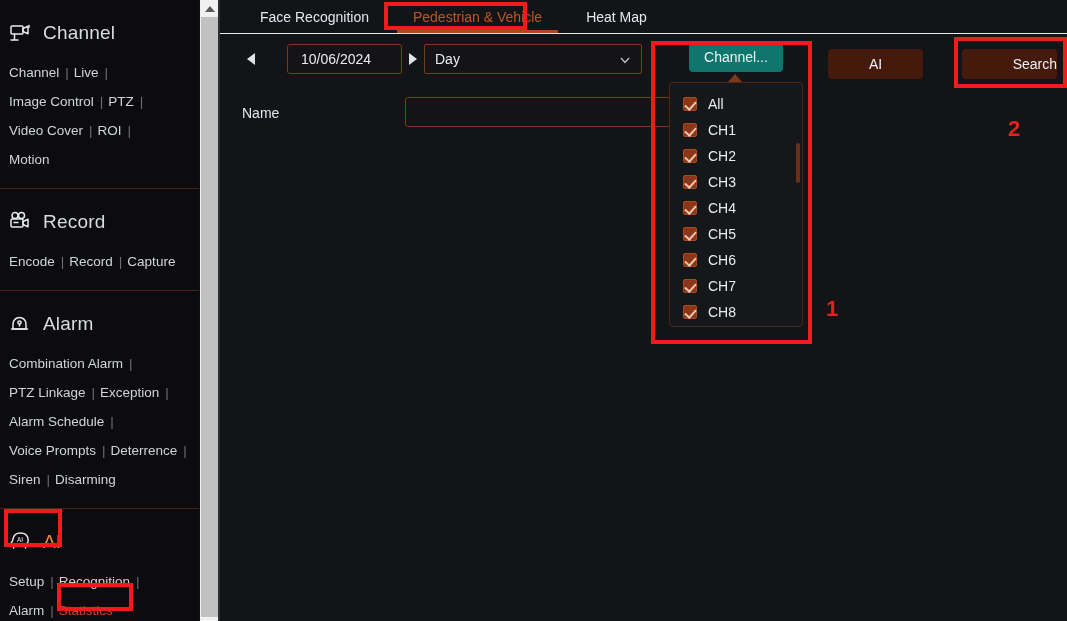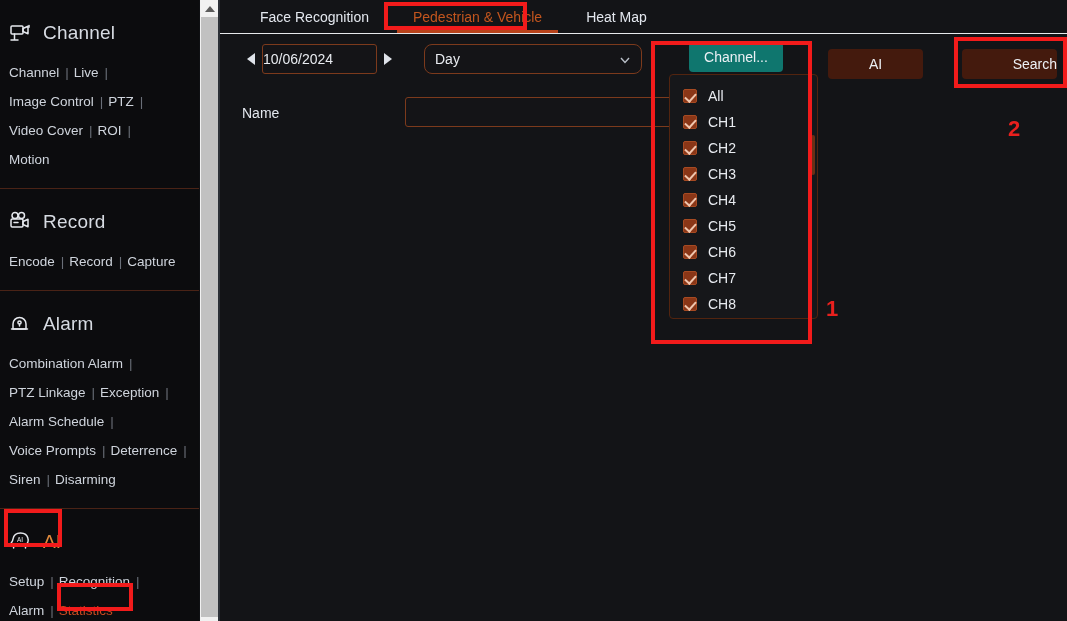--- a/index.html
+++ b/index.html
@@ -190,30 +190,30 @@
     border-left: 8px solid #dfe3ea;
   }
   .date-box {
     width: 115px; height: 30px;
     background: #141417;
     border: 1px solid #7c3a1c;
     border-radius: 3px;
     color: #e8ebf0;
     font-size: 14px;
     font-family: "Liberation Sans", sans-serif;
-    padding: 0 0;
-    display: flex; align-items: center;
+    padding: 0 13px;
+    display: flex; align-items: center; margin-left: 25px;
   }
   .period-box {
     position: absolute;
     left: 204px; top: 10px;
     width: 218px; height: 30px;
     background: #141417;
     border: 1px solid #7c3a1c;
-    border-radius: 8px;
+    border-radius: 2px;
     display: flex; align-items: center;
     padding: 0 10px;
     color: #e8ebf0;
     font-size: 14px;
     cursor: pointer;
   }
   .period-box .chev {
     margin-left: auto;
     width: 12px; height: 12px;
   }
@@ -258,22 +258,22 @@
   .chan-caret {
     position: absolute;
     left: 67px; top: 32px;
     width: 0; height: 0;
     border-left: 7px solid transparent;
     border-right: 7px solid transparent;
     border-bottom: 8px solid #7c3a1c;
   }
   .chan-panel {
     position: absolute;
-    left: 8px; top: 32px;
-    width: 149px; height: 245px;
+    left: 8px; top: 40px;
+    width: 134px; height: 245px;
     background: #16171a;
     border: 1px solid #52240f;
     border-radius: 4px;
     padding: 8px 0 0 0;
     overflow: hidden;
   }
   .chan-item {
     display: flex; align-items: center;
     height: 26px;
     padding-left: 13px;

